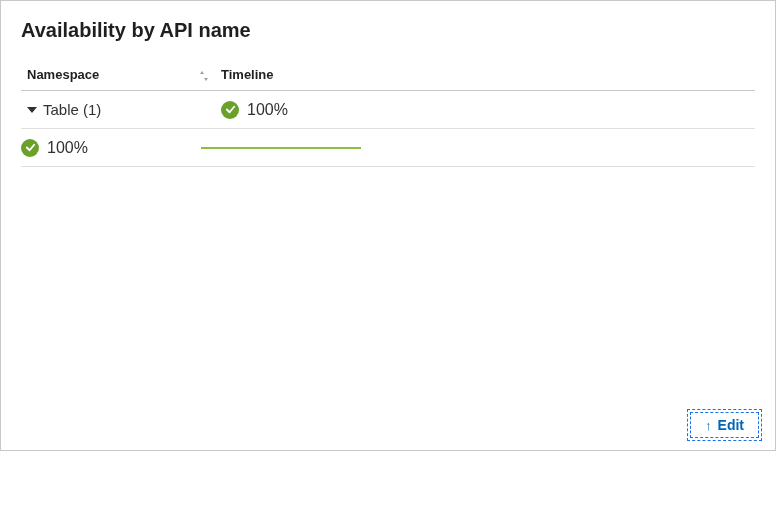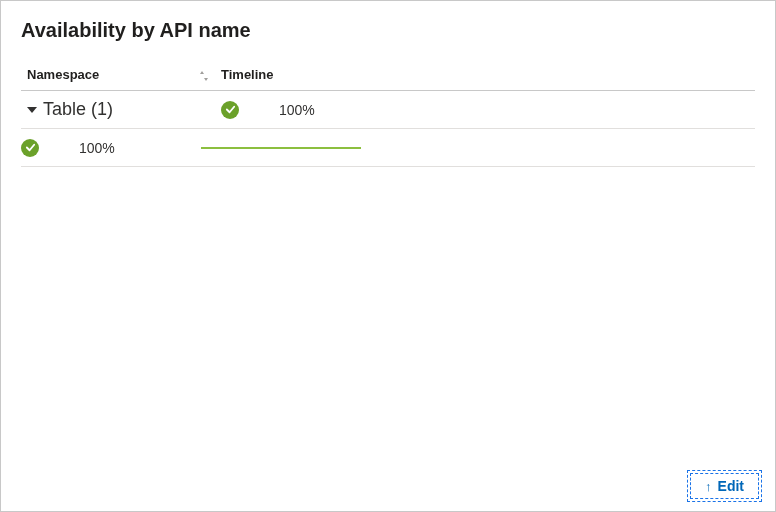--- a/index.html
+++ b/index.html
@@ -8,21 +8,21 @@
       padding: 0;
     }
     body {
       font-family: "Segoe UI", -apple-system, sans-serif;
       font-size: 14px;
       color: #323130;
       background: #fff;
     }
     .panel {
       width: 776px;
-      height: 512px;
+      height: 451px;
       border: 1px solid #c8c8c8;
       position: relative;
       padding: 18px 20px 14px 20px;
     }
     .panel-title {
       font-size: 20px;
       font-weight: 600;
       margin-bottom: 18px;
       color: #201f1e;
     }
@@ -81,21 +81,21 @@
       white-space: nowrap;
       text-overflow: ellipsis;
     }
     .namespace-cell.child {
       padding-left: 36px;
     }
     .namespace-text {
       overflow: hidden;
       text-overflow: ellipsis;
       white-space: nowrap;
-      font-size: 18px;
+      font-size: 15px;
     }
     .caret {
       display: inline-flex;
       margin-right: 6px;
       color: #323130;
     }
     .availability-cell {
       width: 180px;
       display: flex;
       align-items: center;
@@ -110,22 +110,21 @@
       align-items: center;
       justify-content: center;
       flex-shrink: 0;
     }
     .check-badge svg {
       width: 11px;
       height: 11px;
       display: block;
     }
     .avail-text {
-      font-size: 14px;
-      margin-left: 32px;
+      font-size: 16px;
     }
     .timeline-cell {
       flex: 1;
       display: flex;
       align-items: center;
     }
     .timeline-line {
       height: 2px;
       width: 160px;
       background: #8cbf3f;

